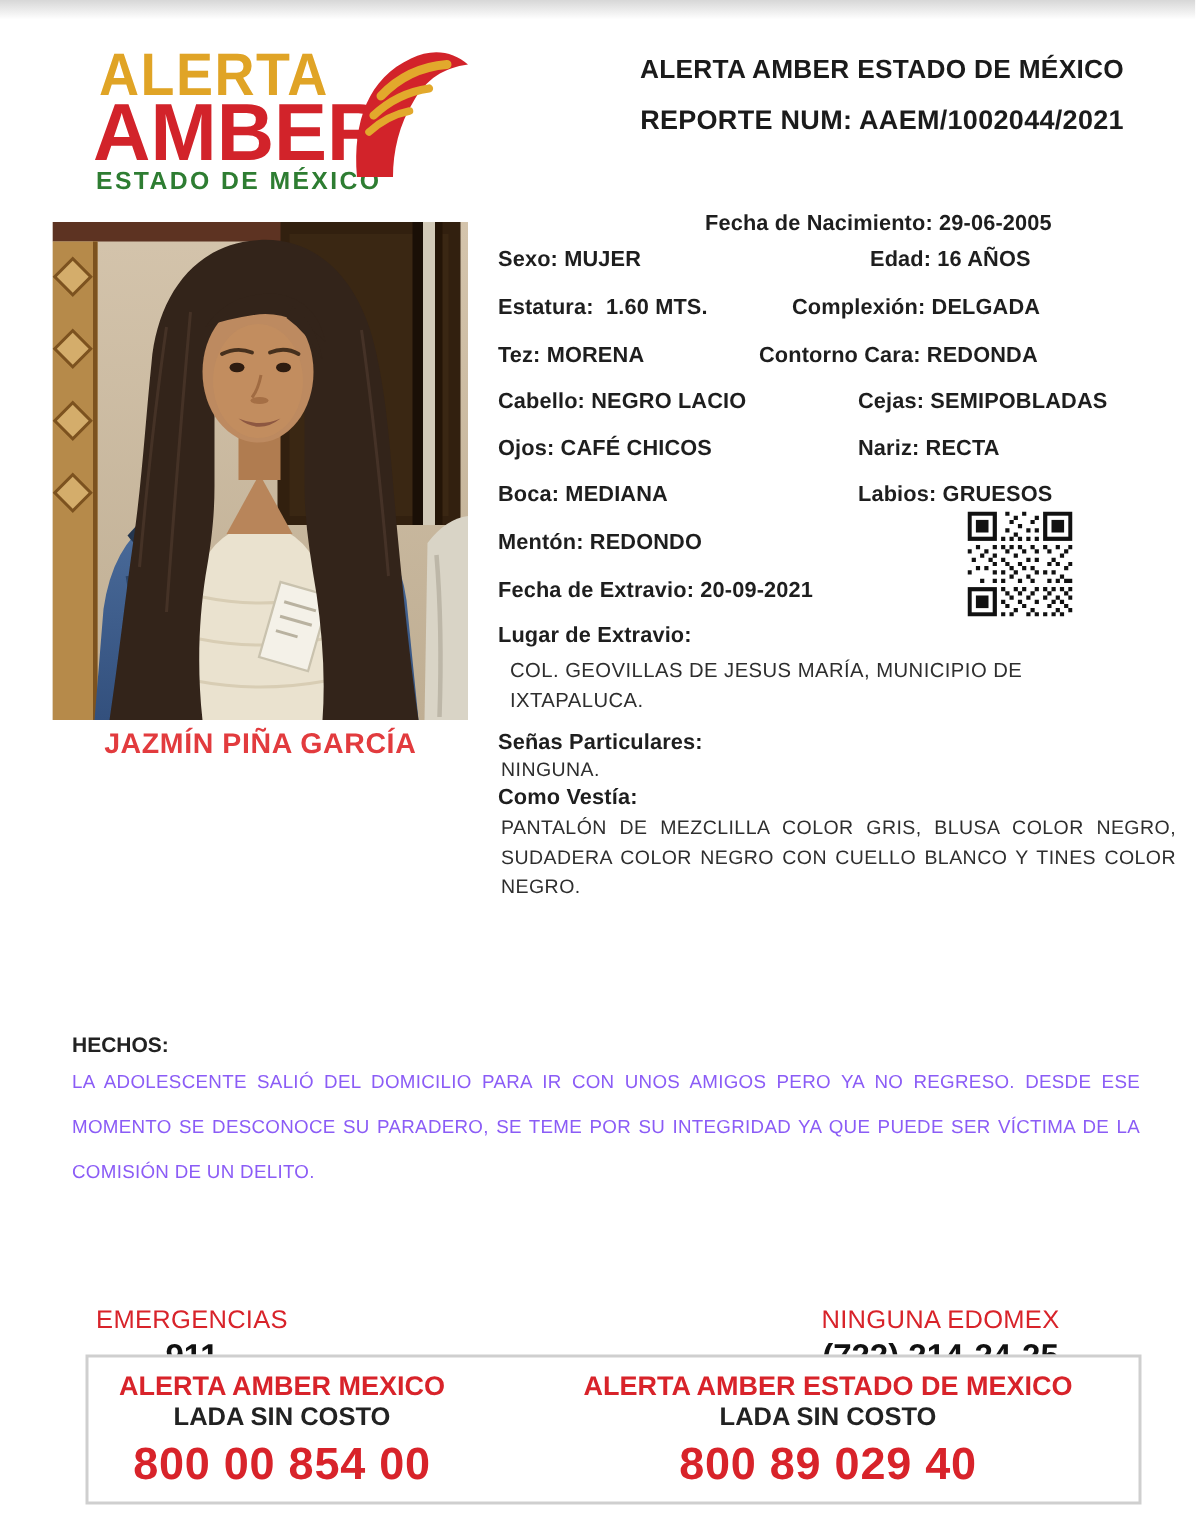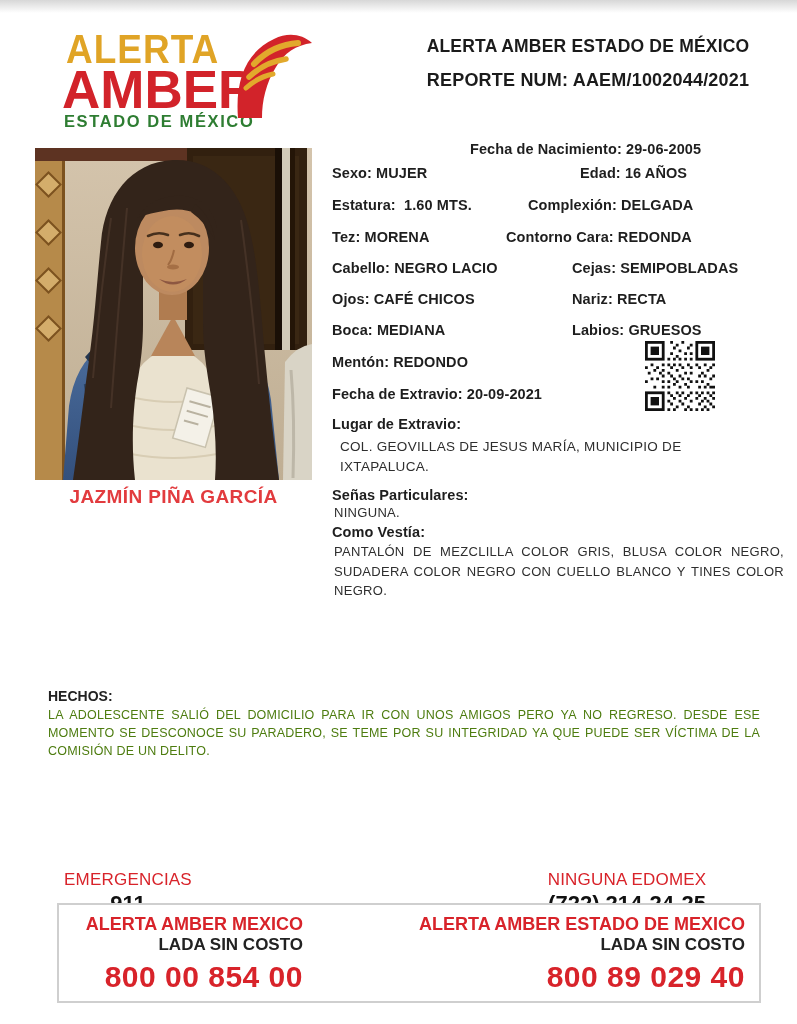--- a/index.html
+++ b/index.html
@@ -26,33 +26,33 @@
 
   
   .dl{font-weight:bold;font-size:14.5px;color:#1e1e1e;white-space:pre-wrap;letter-spacing:.1px;}
   .dv{font-weight:normal;font-size:13px;color:#2e2e2e;letter-spacing:.3px;}
   .lugar-val{left:340px;top:437px;width:380px;font-size:13.5px;line-height:20px;}
   .vestia-val{left:334px;top:542px;width:450px;line-height:19.5px;text-align:justify;}
   .qr{left:645px;top:341px;}
 
   
   .hechos-lbl{left:48px;top:688px;font-weight:bold;font-size:14px;color:#222;}
-  .hechos-txt{left:48px;top:706px;width:712px;font-size:12.5px;line-height:18px;text-align:justify;color:#4d7c0f;letter-spacing:.2px;}
+  .hechos-txt{left:48px;top:706px;width:712px;font-size:12.5px;line-height:30px;text-align:justify;color:#8b5cf6;letter-spacing:.2px;}
 
   
   .em-col{top:834px;text-align:center;}
   .em-col .em-l{font-weight:normal;font-size:17px;color:#d8232a;letter-spacing:.2px;margin-top:36px;}
   .em-col .em-n{font-weight:bold;font-size:22px;color:#111;margin-top:1px;}
   .em1{left:28px;width:200px;}
   .em2{left:272px;width:200px;}
   .em3{left:512px;width:230px;}
 
   
   .hot-box{left:57px;top:903px;width:700px;height:96px;background:#fff;border:2px solid #cfcfcf;}
-  .hot-col{position:absolute;top:10px;text-align:right;}
+  .hot-col{position:absolute;top:10px;text-align:center;}
   .hot-t{font-weight:bold;font-size:18px;color:#d8232a;line-height:1.1;}
   .hot-s{font-weight:bold;font-size:17px;color:#222;line-height:1.15;}
   .hot-n{font-weight:bold;font-size:30px;color:#d8232a;margin-top:6px;letter-spacing:.5px;}
   .hot-a{left:14px;width:230px;}
   .hot-b{left:300px;width:386px;}
 </style>
 </head>
 <body>
 
 <div class="page">

